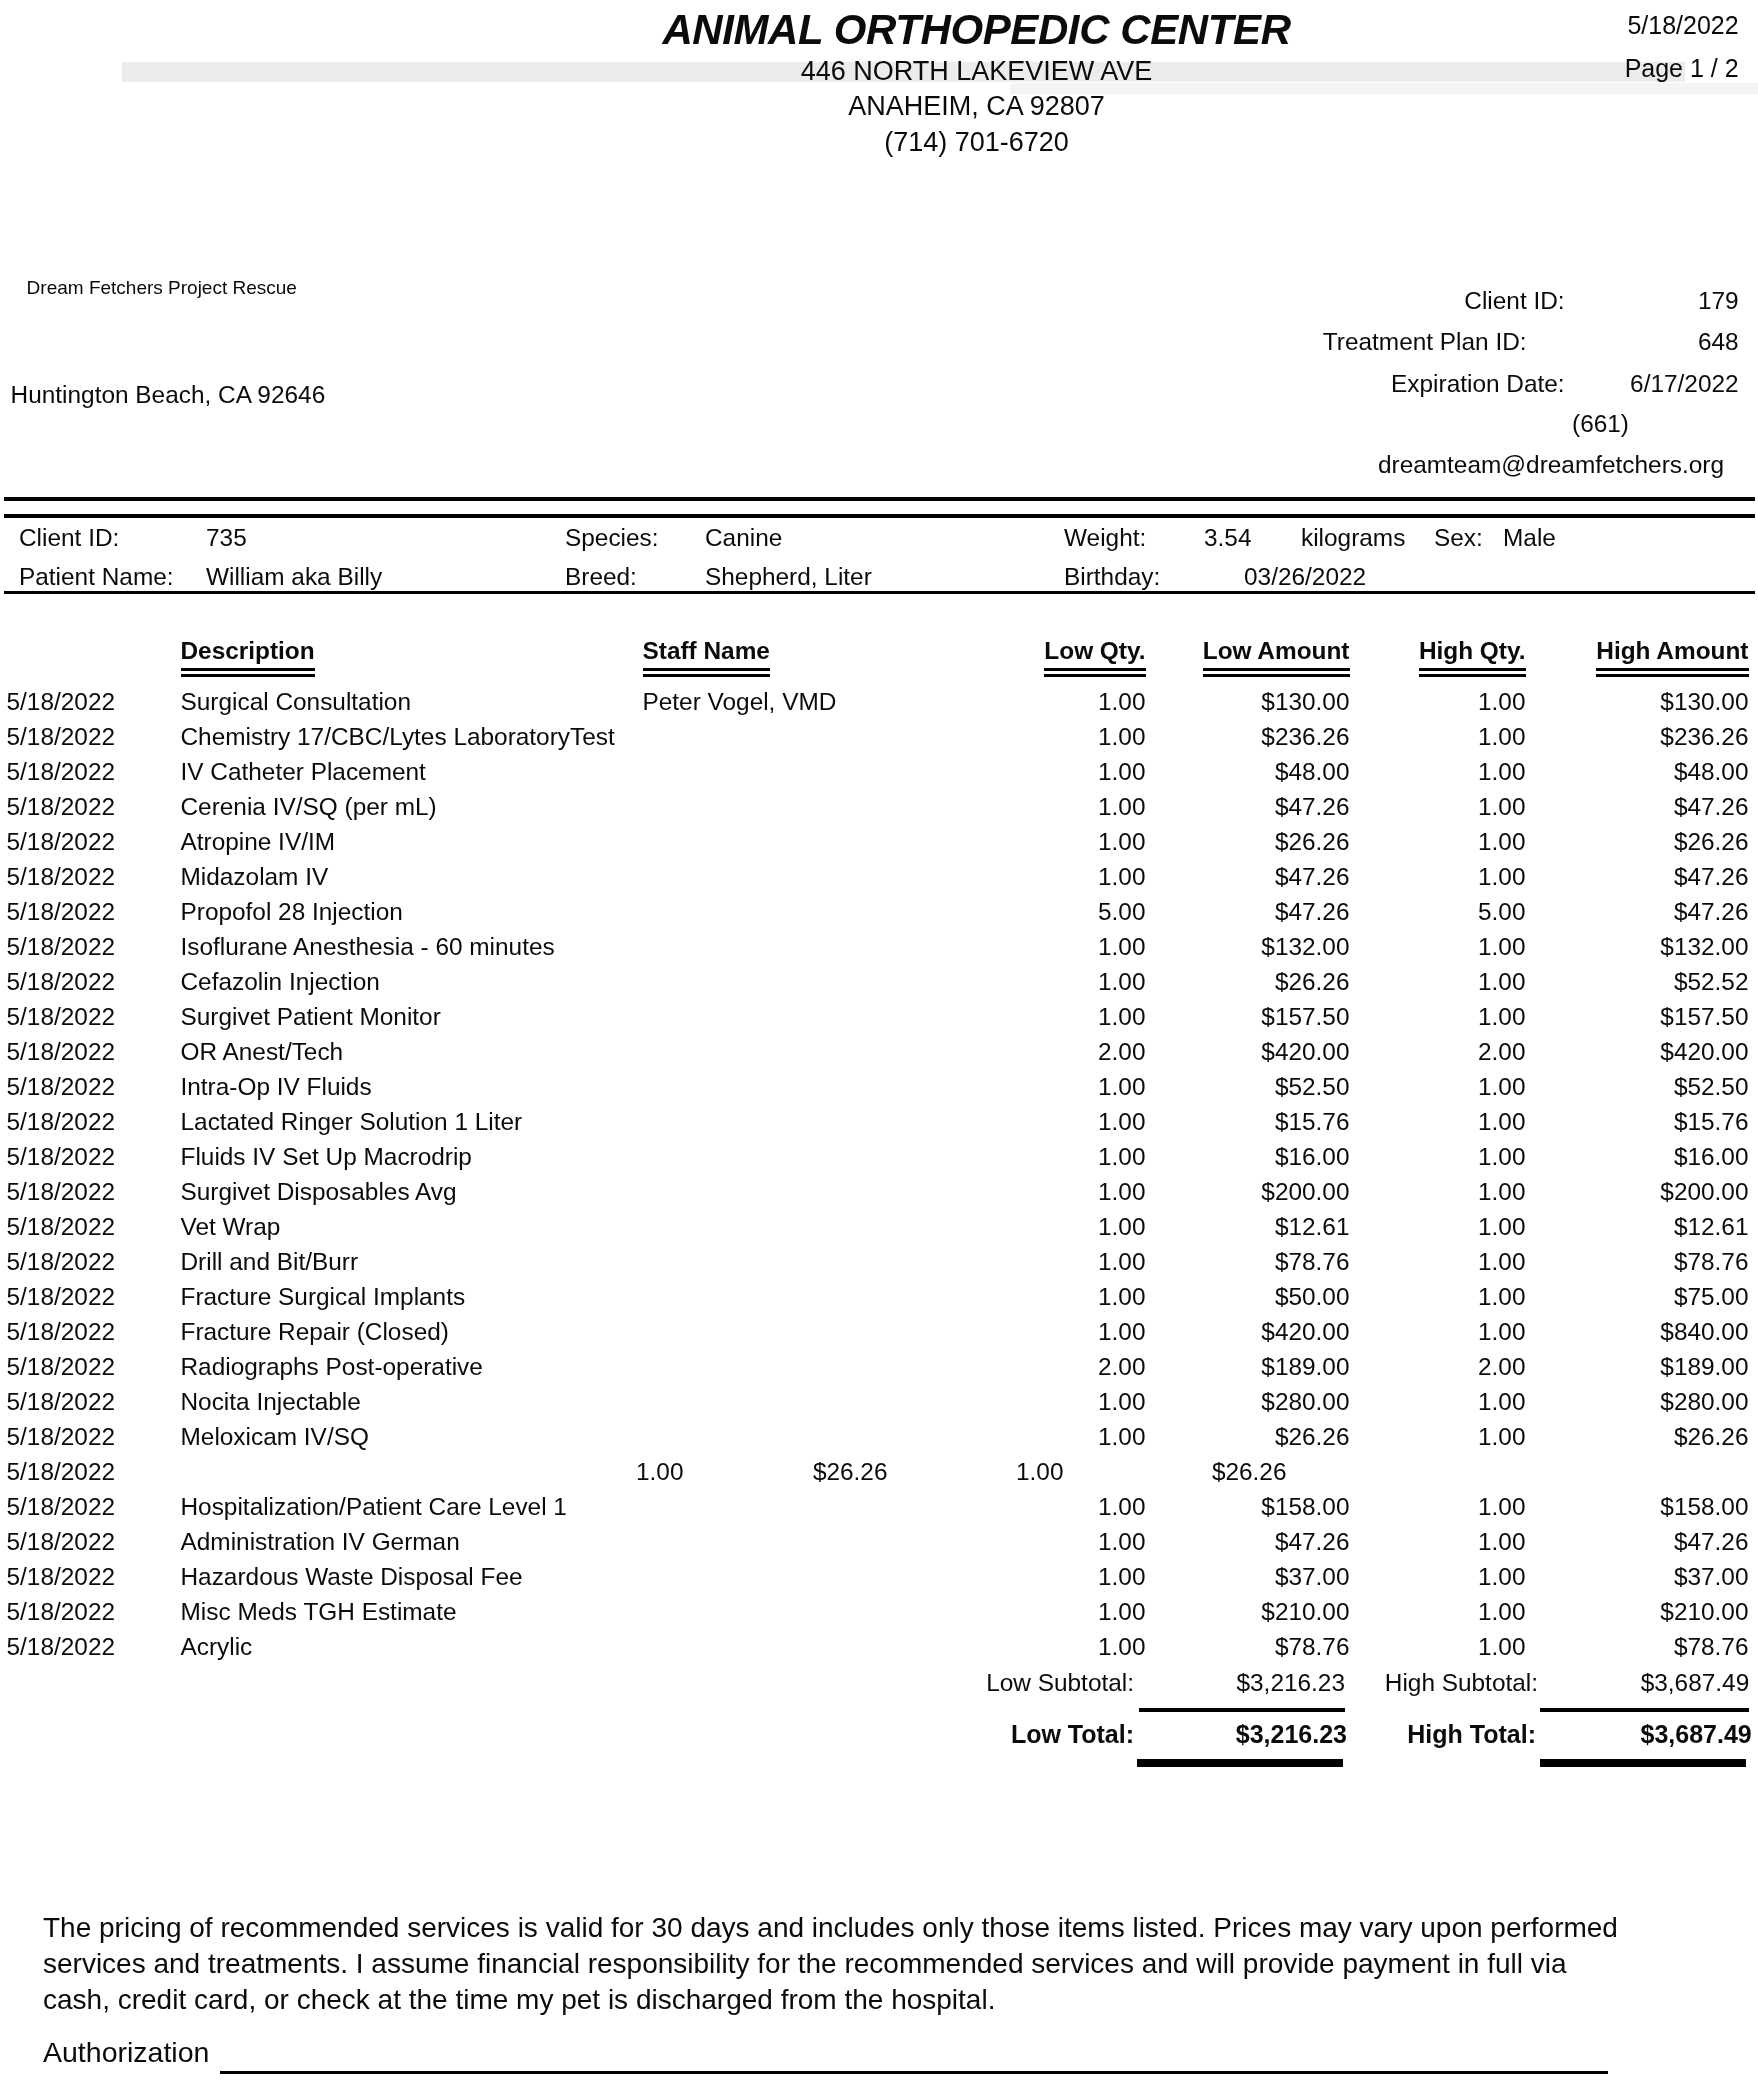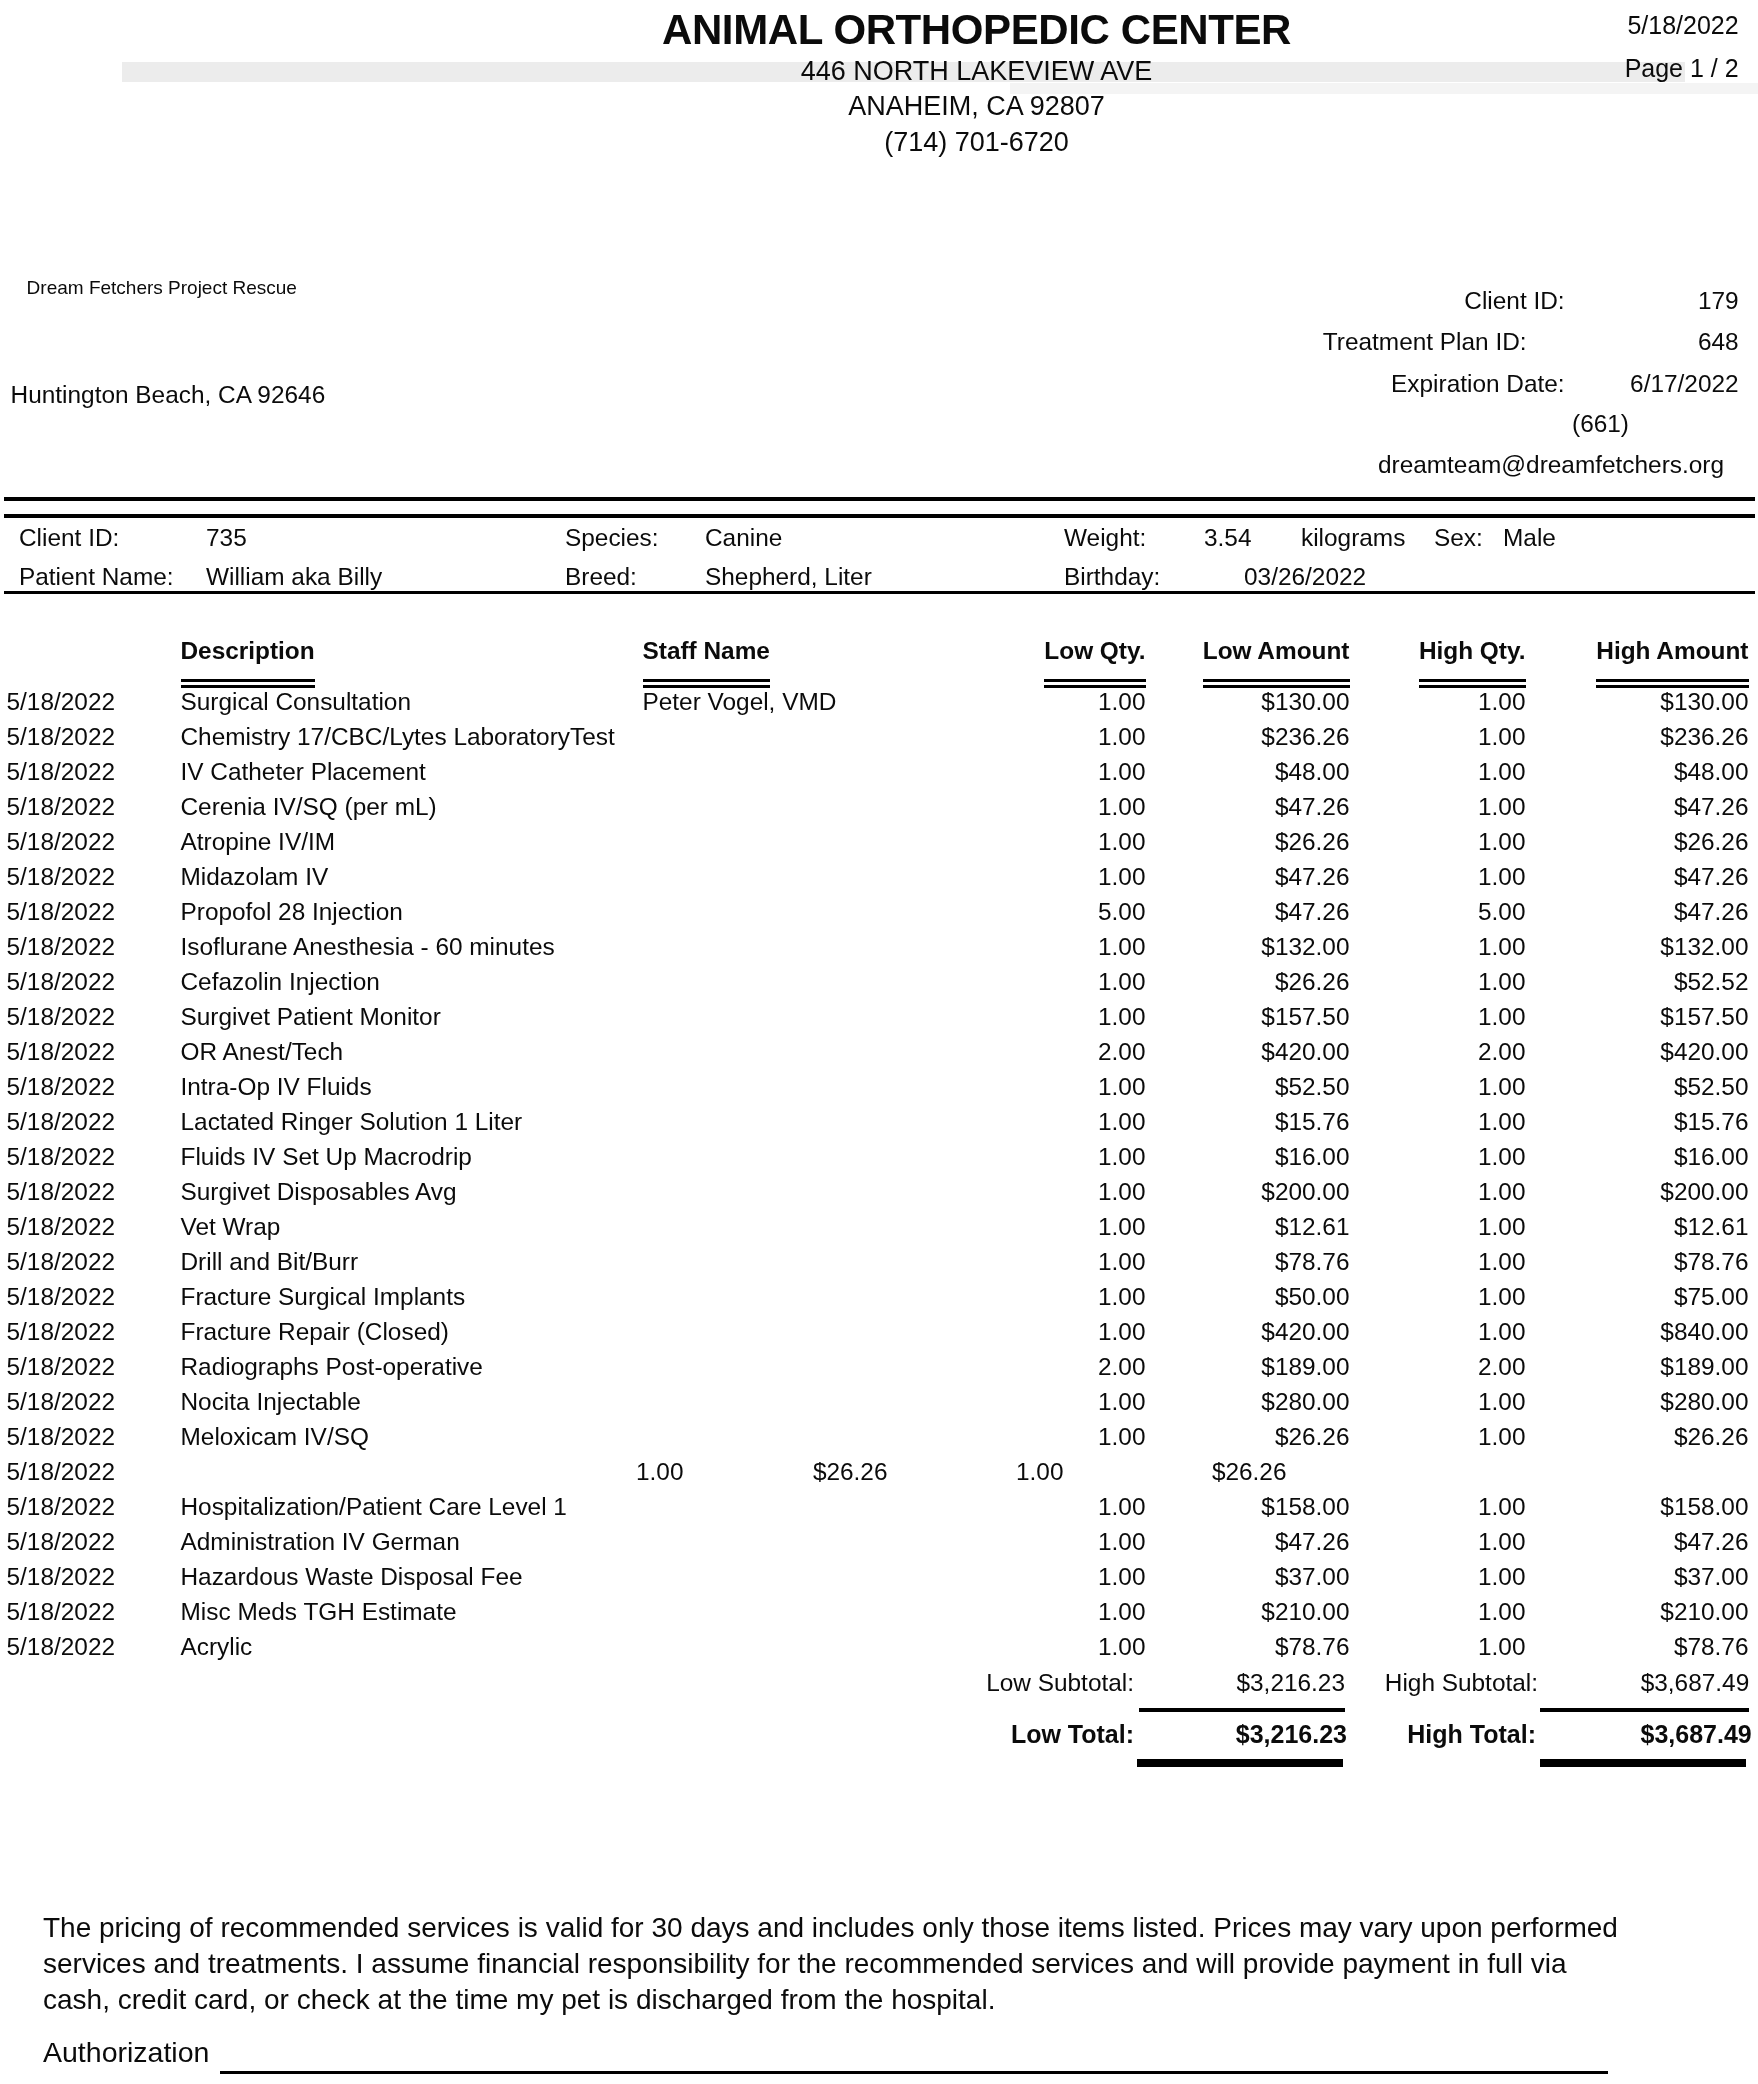--- a/index.html
+++ b/index.html
@@ -13,21 +13,21 @@
     color: #0b0b0b;
     overflow: hidden;
   }
 
   
   .band1 { position:absolute; left:122px; top:62px; width:1563px; height:19.5px; background:#ececec; }
   .band2 { position:absolute; left:1010px; top:83px; width:749px; height:11.4px; background:#f4f4f4; }
 
   
   .clinic { position:absolute; left:195px; top:6.5px; width:1563px; text-align:center; }
-  .clinic-name { font-size:42px; font-weight:bold; letter-spacing:-0.4px; line-height:46px; }
+  .clinic-name { font-size:42px; font-weight:bold; letter-spacing:-0.4px; line-height:46px;font-style:italic; }
   .clinic-line { font-size:27px; line-height:33px; margin-top:2.4px; }
   .print-date  { position:absolute; top:11.4px;  right:20.4px; font-size:25px; }
   .page-number { position:absolute; top:54px;  right:20.4px; font-size:25px; }
 
   
   .client-name { position:absolute; left:10.6px; top:277px; font-size:19px;margin-left:16px; }
   .client-city { position:absolute; left:10.6px; top:381px; font-size:24.4px; }
   .cr-row { position:absolute; right:20.4px; width:733px; display:flex; font-size:24.4px; }
   .cr-row .lbl { flex:1; text-align:right; }
   .cr-row .val { width:174px; text-align:right; }
@@ -38,21 +38,21 @@
   
   .pbox-top { position:absolute; left:4.1px; right:4.1px; top:497px; height:21px;
               border-top:4.9px solid #000; border-bottom:4.9px solid #000; }
   .pbox-bottom { position:absolute; left:4.1px; right:4.1px; top:591px; height:3.3px; background:#000; }
   .prow { position:absolute; left:0; right:0; height:37px; font-size:24.4px; }
   .prow1 { top:524px; } .prow2 { top:563px; }
   .pcell { position:absolute; white-space:nowrap; }
 
   
   .thead { position:absolute; left:6.5px; top:637px; width:1744px; display:flex; font-size:24.4px; font-weight:bold; }
-  .thead .hu { border-bottom:9px double #000; padding-bottom:14px; display:inline-block; }
+  .thead .hu { border-bottom:9px double #000; padding-bottom:3px; display:inline-block; }
   .tbody { position:absolute; left:6.5px; top:684px; width:1744px; }
   .tr { display:flex; height:35px; line-height:35px; font-size:24.4px; white-space:nowrap; }
   .c-date    { width:174px; }
   .c-desc    { width:462px; }
   .c-staff   { width:363px; }
   .c-lowqty  { width:140px; text-align:right; }
   .c-lowamt  { width:204px; text-align:right; }
   .c-highqty { width:176px; text-align:right; }
   .c-highamt { width:223px; text-align:right; }
   .thead .c-lowqty, .thead .c-lowamt, .thead .c-highqty, .thead .c-highamt { text-align:right; }

